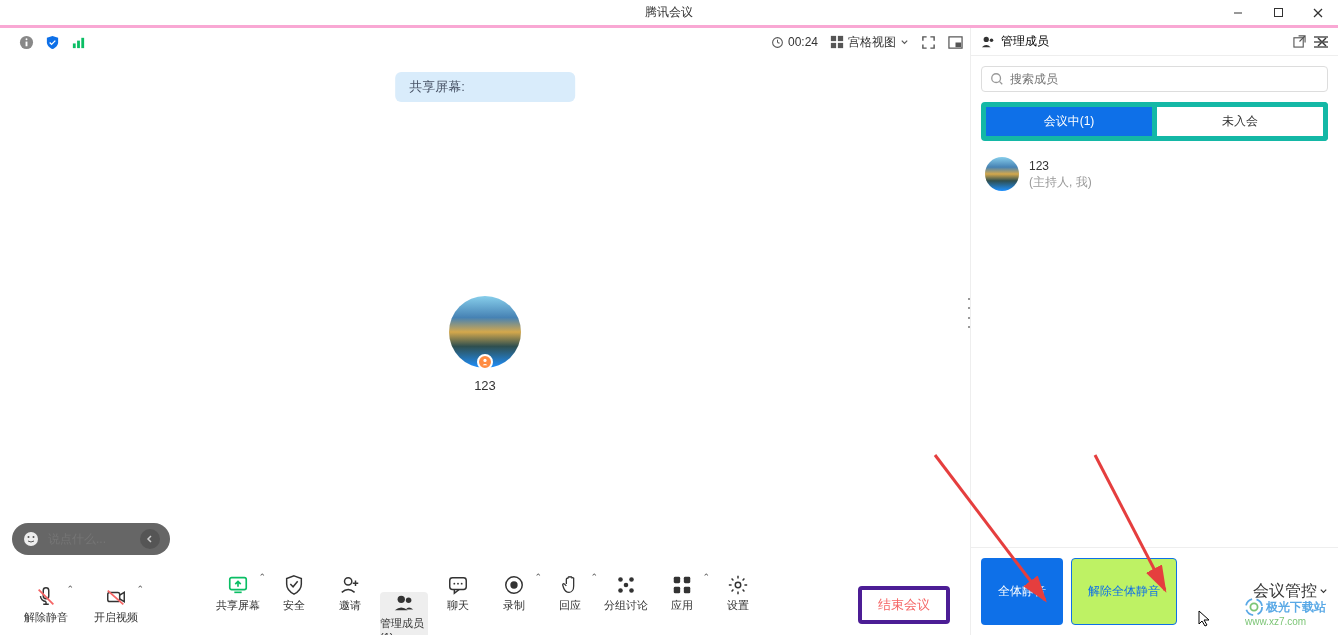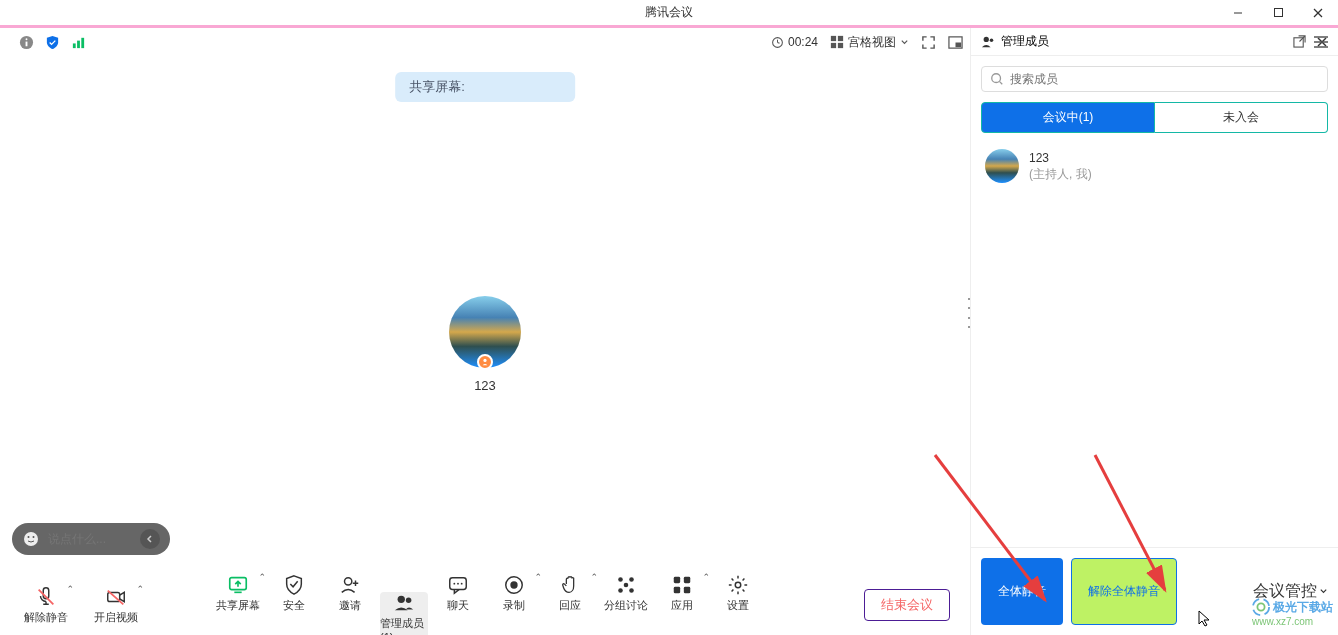--- a/index.html
+++ b/index.html
@@ -37,31 +37,31 @@
 .bottom-bar { position: absolute; bottom: 0; left: 0; right: 368px; height: 60px; display: flex; align-items: center; padding: 0 20px; }
 .bb-group-left { display: flex; gap: 18px; }
 .bb-group-center { display: flex; gap: 4px; margin-left: 70px; }
 .bb-item { display: flex; flex-direction: column; align-items: center; justify-content: center; width: 52px; height: 50px; cursor: pointer; border-radius: 4px; position: relative; }
 .bb-item.active { background: #eee; }
 .bb-item.wide { width: 48px; margin-top: 24px; }
 .bb-icon { width: 22px; height: 22px; display: flex; align-items: center; justify-content: center; color: #333; position: relative; }
 .bb-icon.green svg { color: #0abe64; }
 .bb-label { font-size: 11px; color: #333; margin-top: 2px; }
 .bb-chevron { position: absolute; top: 4px; right: -2px; font-size: 9px; color: #555; }
-.end-btn { margin-left: auto; border: 1px solid #4c1d95; color: #f56565; background: #fff; padding: 6px 16px; border-radius: 4px; font-size: 13px; cursor: pointer; }
+.end-btn { margin-left: auto; border: 4px solid #4c1d95; color: #f56565; background: #fff; padding: 6px 16px; border-radius: 4px; font-size: 13px; cursor: pointer; }
 
 
 .right-panel { position: absolute; top: 28px; right: 0; width: 368px; bottom: 0; border-left: 1px solid #eee; background: #fff; display: flex; flex-direction: column; }
 .rp-header { height: 28px; display: flex; align-items: center; padding: 0 10px; border-bottom: 1px solid #eee; justify-content: space-between; }
 .rp-header-left { display: flex; align-items: center; gap: 6px; font-size: 12px; font-weight: 500; }
 .rp-header-right { display: flex; align-items: center; gap: 10px; }
 .rp-search { margin: 10px; border: 1px solid #ddd; border-radius: 4px; padding: 5px 8px; display: flex; align-items: center; gap: 6px; }
 .rp-search input { border: none; outline: none; font-size: 12px; flex: 1; color: #333; }
 .rp-tabs { display: flex; margin: 0 10px; }
-.rp-tab { flex: 1; text-align: center; padding: 6px 0; font-size: 12px; cursor: pointer; border: 1px solid #14b8a6; }
+.rp-tab { flex: 1; text-align: center; padding: 6px 0; font-size: 12px; cursor: pointer; border: 5px solid #14b8a6; }
 .rp-tab:first-child { border-radius: 4px 0 0 4px; }
 .rp-tab:last-child { border-radius: 0 4px 4px 0; border-left: none; }
 .rp-tab.active { background: #0e70e8; color: #fff; }
 .rp-tab:not(.active) { background: #fff; color: #333; }
 .rp-list { flex: 1; padding: 10px; }
 .rp-member { display: flex; align-items: center; gap: 10px; padding: 6px 4px; }
 .rp-member-avatar { width: 34px; height: 34px; border-radius: 50%; background: linear-gradient(180deg, #87ceeb 0%, #4682b4 30%, #d4a84c 50%, #2f4f4f 70%, #1e90ff 100%); }
 .rp-member-info { font-size: 12px; line-height: 16px; }
 .rp-member-name { color: #333; }
 .rp-member-role { color: #999; }
@@ -71,21 +71,21 @@
 .rp-footer { padding: 10px; display: flex; align-items: center; gap: 8px; border-top: 1px solid #eee; position: relative; }
 .rp-btn { padding: 24px 16px; border-radius: 4px; font-size: 12px; cursor: pointer; border: 1px solid transparent; }
 .rp-btn.primary { background: #0e70e8; color: #fff; }
 .rp-btn.outline { background: #bef264; border-color: #0e70e8; color: #0e70e8; }
 .rp-more { margin-left: auto; font-size: 16px; color: #333; display: flex; align-items: center; gap: 2px; cursor: pointer; }
 
 
 .arrow { position: absolute; pointer-events: none; }
 
 
-.watermark { position: absolute; right: 5px; bottom: 8px; font-size: 12px; pointer-events: none; }
+.watermark { position: absolute; right: 12px; bottom: 8px; font-size: 12px; pointer-events: none; }
 .watermark .wm1 { color: #5aa9e6; font-weight: bold; display:flex; align-items:center; gap:3px; }
 .watermark .wm2 { color: #7cc576; font-size: 10px; }
 
 
 .hamburger { position: absolute; top: 36px; right: 10px; cursor: pointer; }
 
 svg { display: block; }
 </style>
 </head>
 <body>

